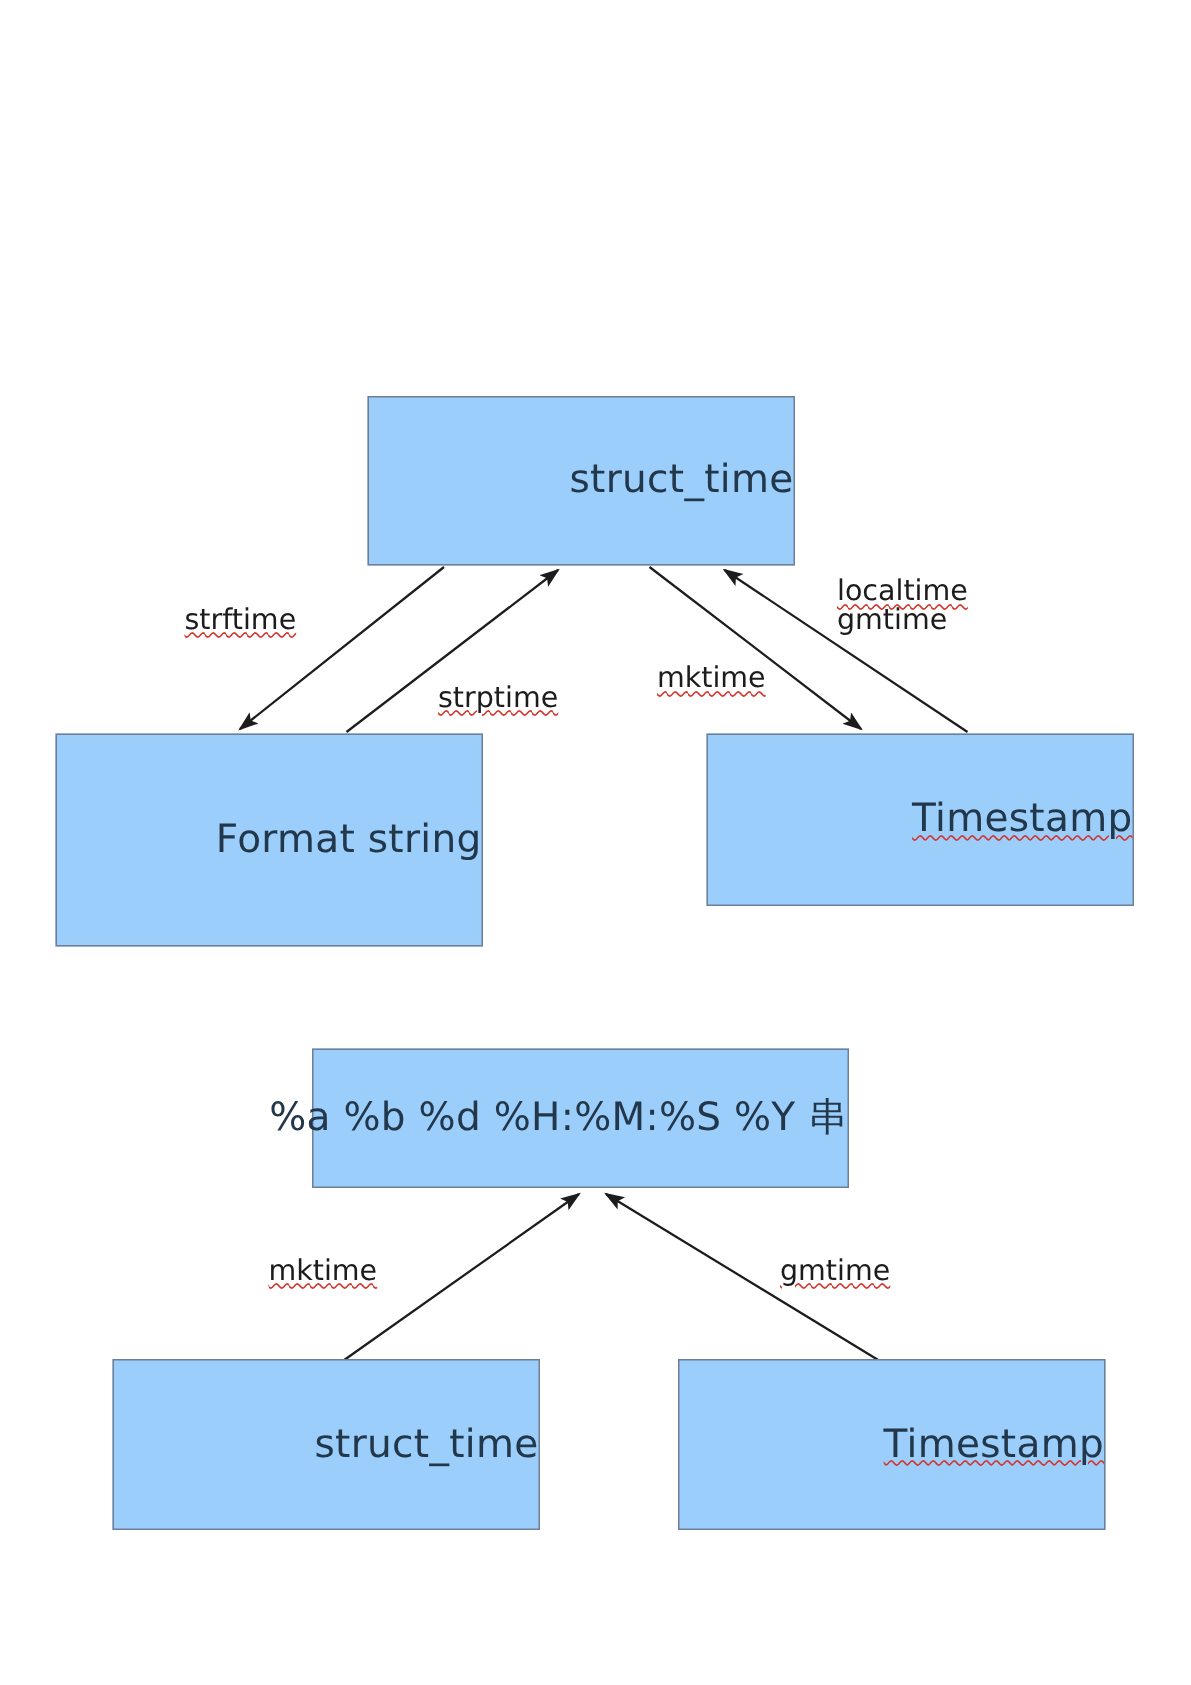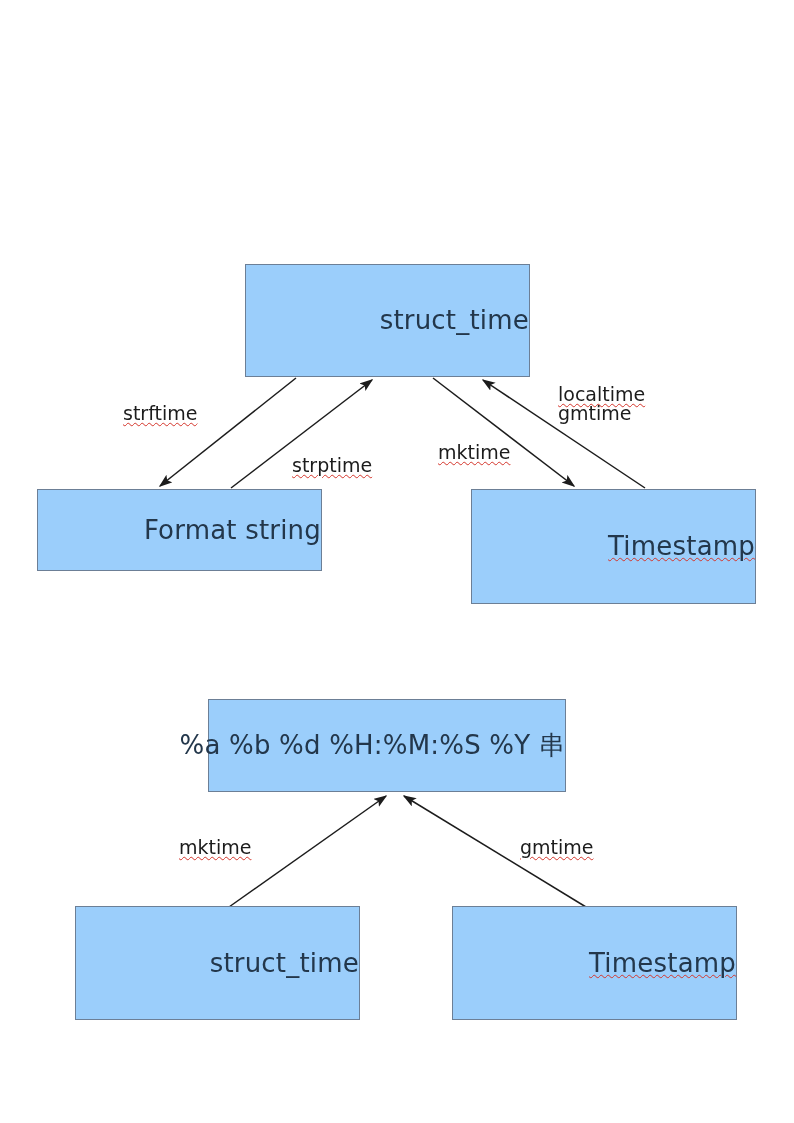--- a/index.html
+++ b/index.html
@@ -85,21 +85,21 @@
 
     <line x1="229" y1="907" x2="386" y2="796" stroke="#1C1C1C" stroke-width="1.5" marker-end="url(#arrowhead)"></line>
 
     <line x1="586" y1="907" x2="404" y2="796" stroke="#1C1C1C" stroke-width="1.5" marker-end="url(#arrowhead)"></line>
   </svg>
 
   <div class="node" style="left:245px; top:264px; width:285px; height:113px;">
     <span class="node-text">struct_time</span>
   </div>
 
-  <div class="node" style="left:37px; top:489px; width:285px; height:82px;">
+  <div class="node" style="left:37px; top:489px; width:285px; height:142px;">
     <span class="node-text">Format string</span>
   </div>
 
   <div class="node" style="left:471px; top:489px; width:285px; height:115px;">
     <span class="node-text squiggle">Timestamp</span>
   </div>
 
   <div class="edge-label" style="left:123px; top:404px;">
     <span class="lbl-line squiggle">strftime</span>
   </div>

